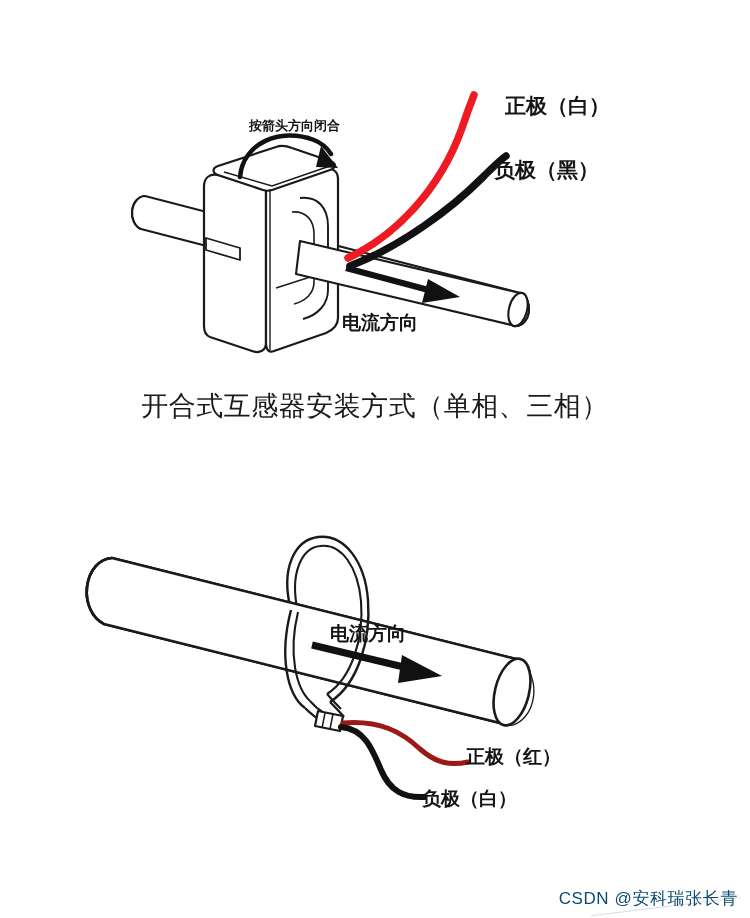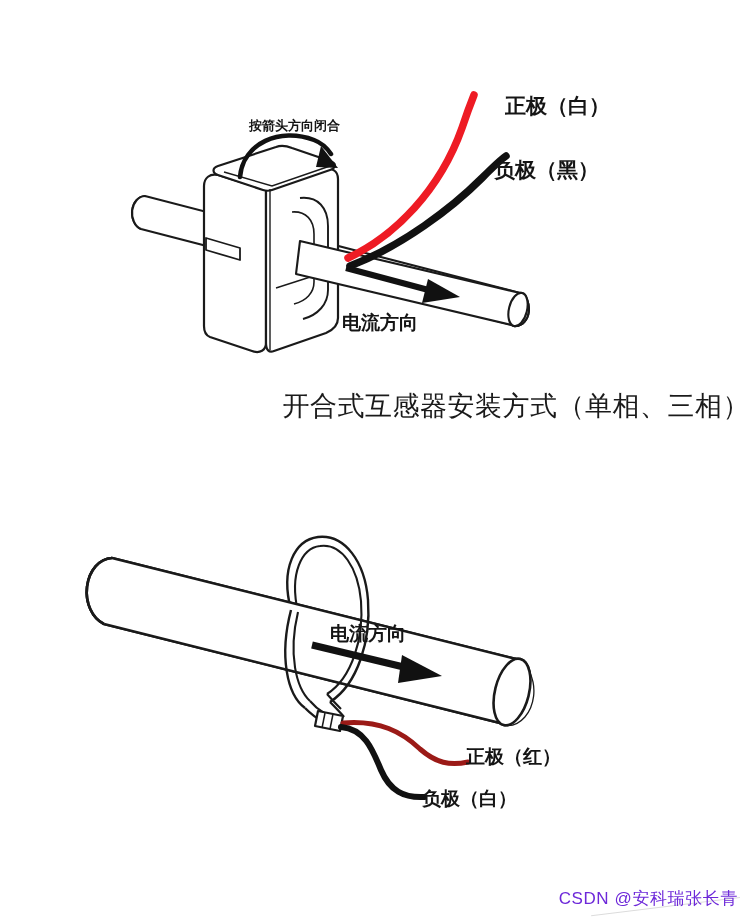--- a/index.html
+++ b/index.html
@@ -32,21 +32,21 @@
     position: absolute;
     left: 0;
     top: 0;
     display: block;
   }
 
   .caption {
     position: absolute;
     left: 0;
     width: 750px;
-    text-align: right;
+    text-align: center;
     font-family: "Liberation Sans", "DejaVu Sans", sans-serif;
     font-size: 27px;
     font-weight: 400;
     letter-spacing: 0.5px;
     color: #1a1a1a;
     white-space: nowrap;
   }
   #caption-1 { top: 388px; }
 
   .svg-label {
@@ -57,21 +57,21 @@
   .label-lg { font-size: 21px; }
   .label-md { font-size: 19px; }
   .label-sm { font-size: 13px; }
 
   .watermark {
     position: absolute;
     right: 12px;
     bottom: 8px;
     font-family: "Liberation Sans", "DejaVu Sans", sans-serif;
     font-size: 17px;
-    color: #6d28d9;
+    color: #0c4a6e;
     letter-spacing: 0.6px;
     white-space: nowrap;
     user-select: none;
   }
   .wm-strike {
     position: absolute;
     right: 10px;
     bottom: 20px;
     width: 150px;
     height: 1px;

